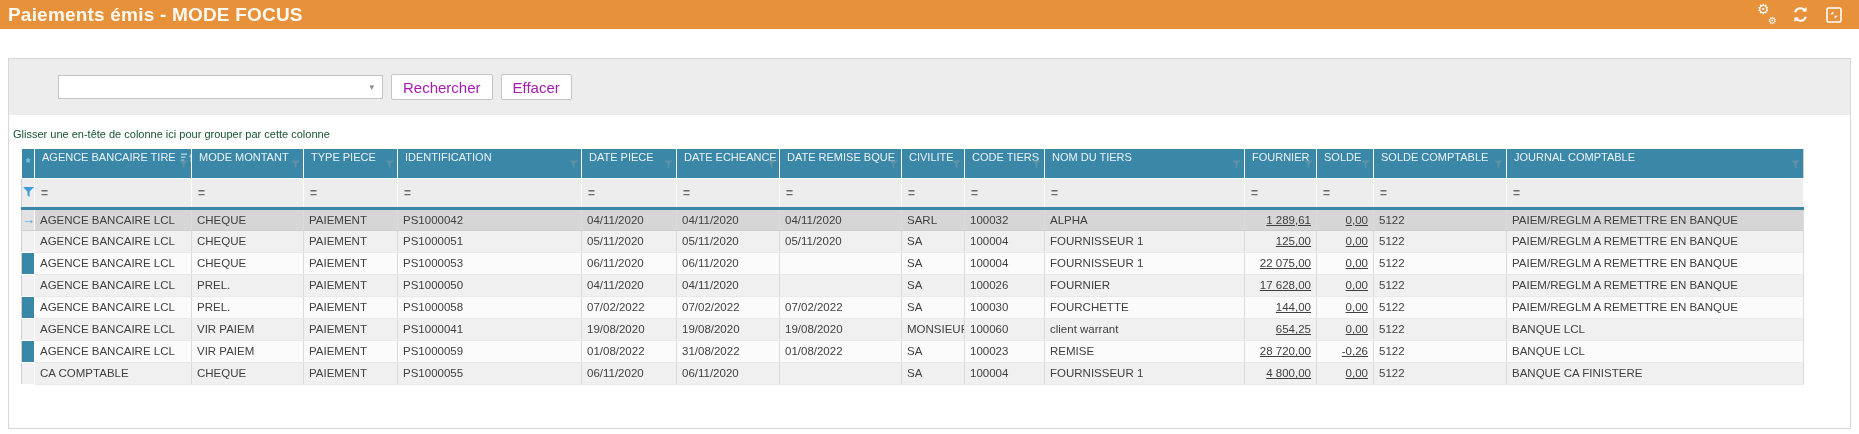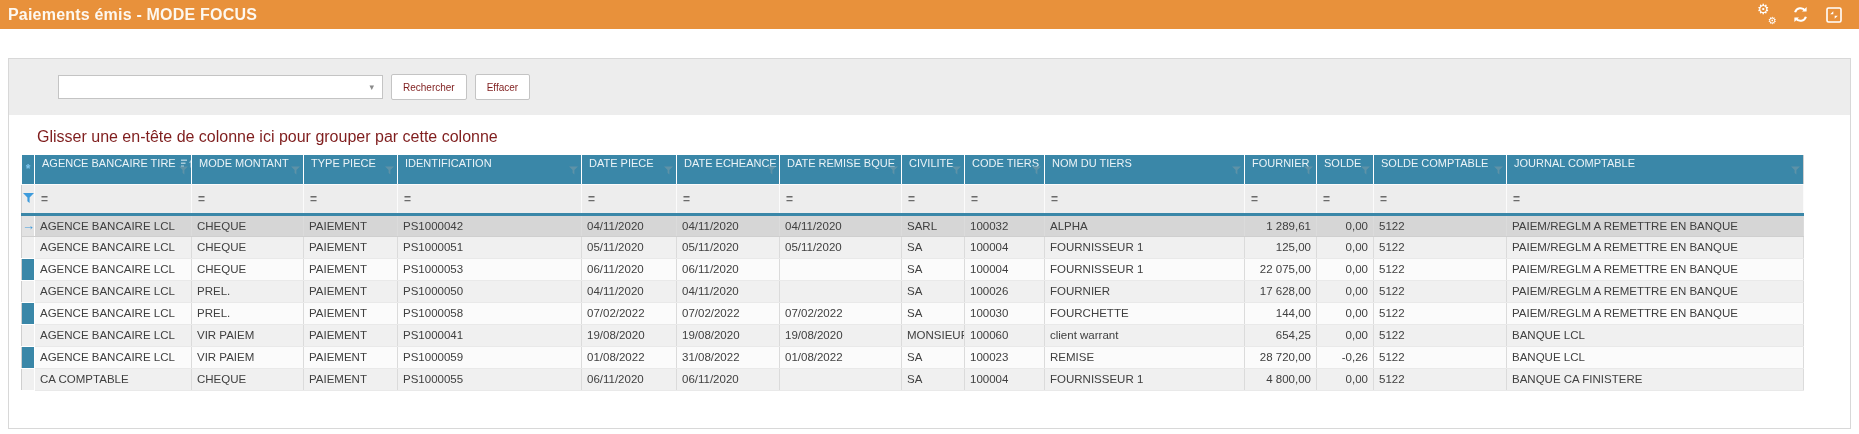--- a/index.html
+++ b/index.html
@@ -7,21 +7,21 @@
   body {
     font-family: "Liberation Sans", "DejaVu Sans", sans-serif;
     background: #ffffff; color: #404040; position: relative;
   }
   
   .titlebar {
     height: 29px; background: var(--orange, #E8913B);
     display: flex; align-items: center; justify-content: space-between;
     padding: 0 16px 0 8px;
   }
-  .titlebar .title { color: #FDF8F0; font-size: 16px; font-weight: 700; letter-spacing: .2px; }
+  .titlebar .title { color: #FDF8F0; font-size: 19px; font-weight: 700; letter-spacing: .2px; }
   .tb-icons { display: flex; align-items: center; gap: 14px; }
   .tb-icon { width: 19px; height: 19px; display: flex; align-items: center; justify-content: center; color: #fff; cursor: pointer; }
   .gears { position: relative; width: 19px; height: 19px; }
   .gear-big { position: absolute; left: -1px; top: -3px; font-size: 14px; line-height: 14px; }
   .gear-small { position: absolute; right: 0; bottom: -2px; font-size: 10px; line-height: 10px; }
   
   .panel {
     position: absolute; left: 8px; right: 8px; top: 58px; bottom: 5px;
     border: 1px solid #D8D8D8; background: #fff;
   }
@@ -31,23 +31,23 @@
   }
   .combo {
     width: 325px; height: 24px; background: #fff; border: 1px solid #C4C4C4;
     display: flex; align-items: center; cursor: pointer;
   }
   .combo-value { flex: 1; padding-left: 6px; font-size: 12px; color: #333; }
   .combo-arrow { color: #8a8a8a; font-size: 9px; padding-right: 8px; }
   .btn {
     height: 26px; padding: 0 11px; background: #fff; border: 1px solid #C4C4C4;
     border-radius: 2px; font-family: "Liberation Sans", sans-serif;
-    font-size: 10px; color: #7f1d1d; cursor: pointer;
-  }
-  .group-hint { margin: 13px 0 9px 28px; color: #7f1d1d; font-size: 16px; }
+    font-size: 15px; color: #a21caf; cursor: pointer;
+  }
+  .group-hint { margin: 13px 0 9px 4px; color: #14532d; font-size: 11px; }
   
   table.grid {
     border-collapse: collapse; table-layout: fixed;
     margin-left: 12px; width: 1782px;
     font-size: 11.5px; color: #404040;
     border-right: 1px solid #CFCFCF; border-left: 1px solid #CFCFCF;
   }
   .head-row th {
     background: var(--teal, #3A87A8); color: #EAF3F7;
     font-weight: 400; font-size: 11px; height: 29px; text-align: left;
@@ -68,21 +68,21 @@
   tbody td {
     height: 22px; padding: 0 5px;
     border-right: 1px solid #DBDBDB; border-bottom: 1px solid #E9E9E9;
     white-space: nowrap; overflow: hidden; background: #FBFBFB; cursor: default;
   }
   tbody tr.alt td { background: #F0F0F0; }
   tbody tr.selected td { background: var(--selgray, #D6D6D6); border-bottom-color: #CFCFCF; }
   tbody td.ind { background: var(--teal, #3A87A8); border-bottom: 1px solid #fff; border-right: 1px solid #fff; padding: 0; text-align: center; }
   tbody tr.selected td.ind { background: #E2E2E2; }
   .cur-arrow { color: var(--blue, #3D9BDC); font-weight: 700; font-size: 13px; line-height: 13px; }
-  td.num { text-align: right; }
+  td.num { text-align: right; text-decoration: underline; }
 </style>
 </head>
 <body>
 
 <div class="titlebar">
   <span class="title">Paiements émis - MODE FOCUS</span>
   <div class="tb-icons">
     <span class="tb-icon">
       <span class="gears">
           <span class="gear-big">⚙</span>

